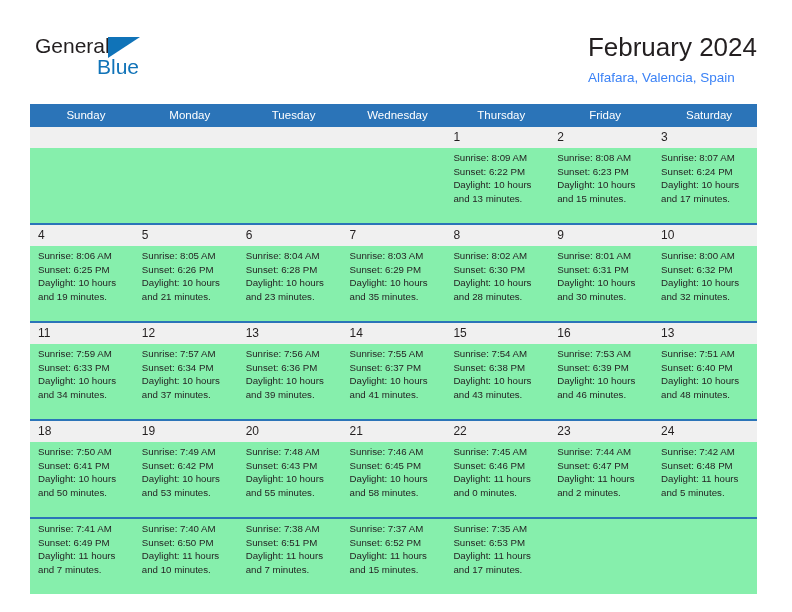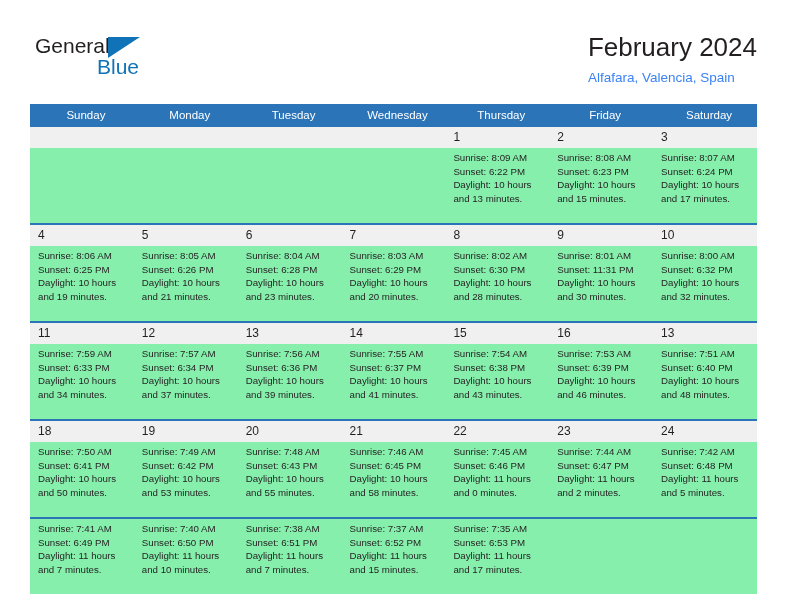--- a/index.html
+++ b/index.html
@@ -265,31 +265,31 @@
           <td>
             <span class="line">Sunrise: 8:04 AM</span>
             <span class="line">Sunset: 6:28 PM</span>
             <span class="line">Daylight: 10 hours</span>
             <span class="line">and 23 minutes.</span>
           </td>
           <td>
             <span class="line">Sunrise: 8:03 AM</span>
             <span class="line">Sunset: 6:29 PM</span>
             <span class="line">Daylight: 10 hours</span>
-            <span class="line">and 20 minutes.</span>
+            <span class="line">and 35 minutes.</span>
           </td>
           <td>
             <span class="line">Sunrise: 8:02 AM</span>
             <span class="line">Sunset: 6:30 PM</span>
             <span class="line">Daylight: 10 hours</span>
             <span class="line">and 28 minutes.</span>
           </td>
           <td>
             <span class="line">Sunrise: 8:01 AM</span>
-            <span class="line">Sunset: 11:31 PM</span>
+            <span class="line">Sunset: 6:31 PM</span>
             <span class="line">Daylight: 10 hours</span>
             <span class="line">and 30 minutes.</span>
           </td>
           <td>
             <span class="line">Sunrise: 8:00 AM</span>
             <span class="line">Sunset: 6:32 PM</span>
             <span class="line">Daylight: 10 hours</span>
             <span class="line">and 32 minutes.</span>
           </td>
         </tr>

